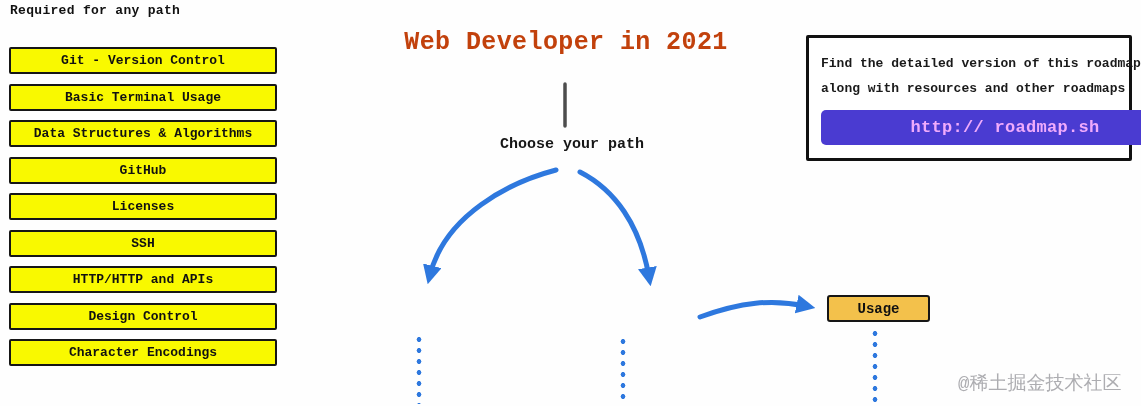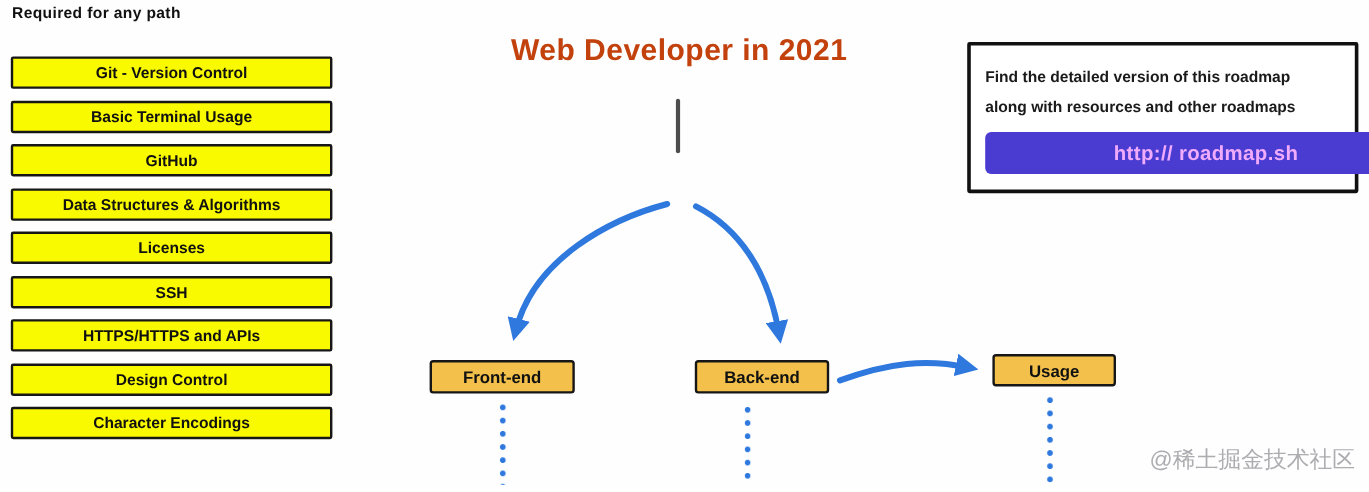--- a/index.html
+++ b/index.html
@@ -1,19 +1,19 @@
 <!DOCTYPE html>
 <html><head>
 <meta charset="utf-8">
 <style>
   html,body { margin:0; padding:0; background:#ffffff; }
   .canvas {
     position:relative; width:1141px; height:406px;
     background:#fefefe; overflow:hidden;
-    font-family:Liberation Sans, sans-serif;
+    font-family:Liberation Mono, monospace;
     color:#141414;
   }
   .svg-overlay { position:absolute; left:0; top:0; pointer-events:none; }
 
   
   .required-heading {
     position:absolute; left:10px; top:3px;
     font-size:13px; font-weight:700; letter-spacing:0.3px; color:#111;
   }
   .required-col {
@@ -96,33 +96,32 @@
     <path d="M 556 170 C 510 182, 445 215, 430 275" fill="none" stroke="#2e78de" stroke-width="5" stroke-linecap="round" marker-end="url(#arrowhead)"></path>
     <path d="M 580 172 C 615 190, 640 225, 649 277" fill="none" stroke="#2e78de" stroke-width="5" stroke-linecap="round" marker-end="url(#arrowhead)"></path>
     <path d="M 700 317 C 741 302, 772 299, 806 306" fill="none" stroke="#2e78de" stroke-width="5" stroke-linecap="round" marker-end="url(#arrowhead)"></path>
   </svg>
 
   <div class="required-heading">Required for any path</div>
 
   <div class="required-col">
     <div class="topic-box">Git - Version Control</div>
     <div class="topic-box">Basic Terminal Usage</div>
+    <div class="topic-box">Data Structures &amp; Algorithms</div>
     <div class="topic-box">GitHub</div>
-    <div class="topic-box">Data Structures &amp; Algorithms</div>
     <div class="topic-box">Licenses</div>
     <div class="topic-box">SSH</div>
-    <div class="topic-box">HTTPS/HTTPS and APIs</div>
+    <div class="topic-box">HTTP/HTTP and APIs</div>
     <div class="topic-box">Design Control</div>
     <div class="topic-box">Character Encodings</div>
   </div>
 
   <div class="page-title">Web Developer in 2021</div>
+  <div class="choose-label">Choose your path</div>
 
-  <div class="path-box path-frontend">Front-end</div>
-  <div class="path-box path-backend">Back-end</div>
   <div class="path-box path-devops">Usage</div>
 
   <div class="dots dots-frontend"></div>
   <div class="dots dots-backend"></div>
   <div class="dots dots-devops"></div>
 
   <div class="info-box">
     <div class="info-line">Find the detailed version of this roadmap</div>
     <div class="info-line">along with resources and other roadmaps</div>
     <div class="url-button">http:// roadmap.sh</div>

